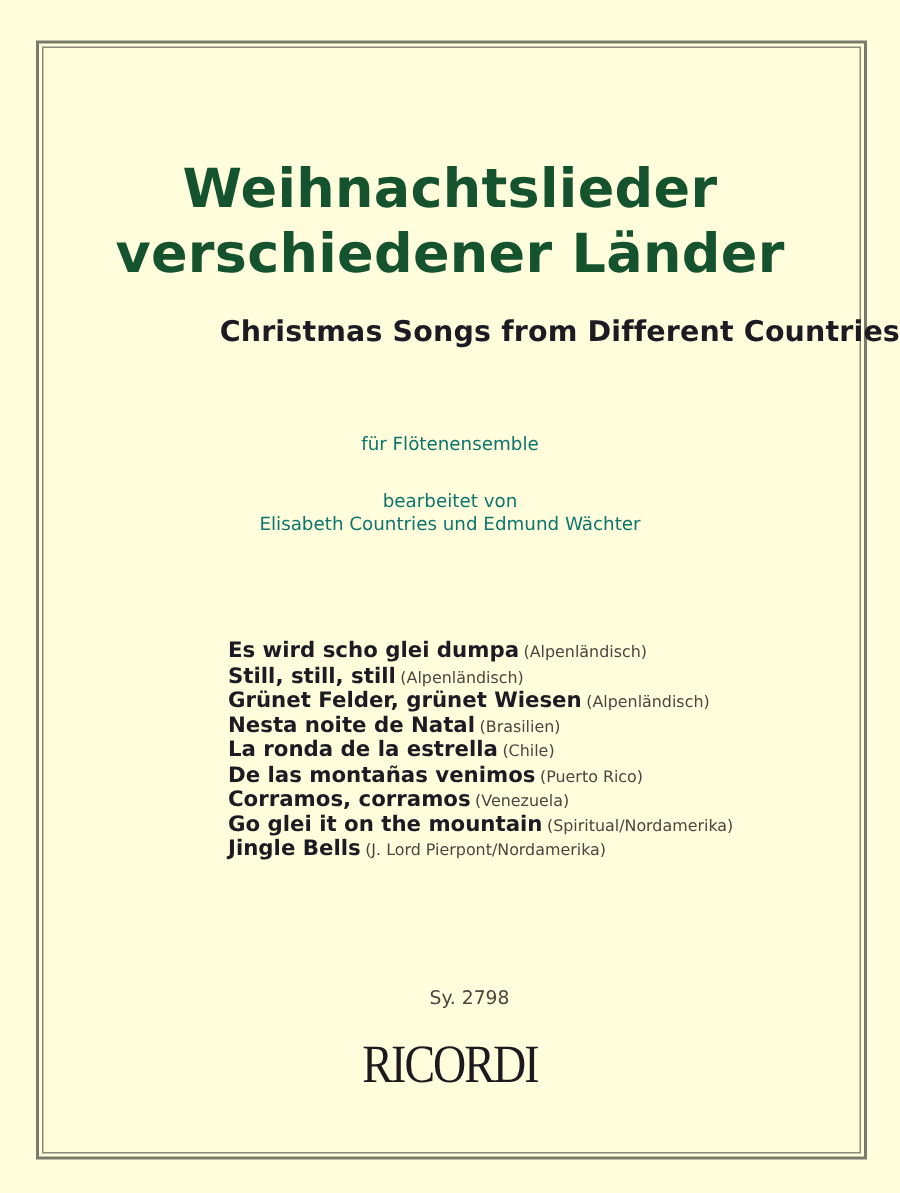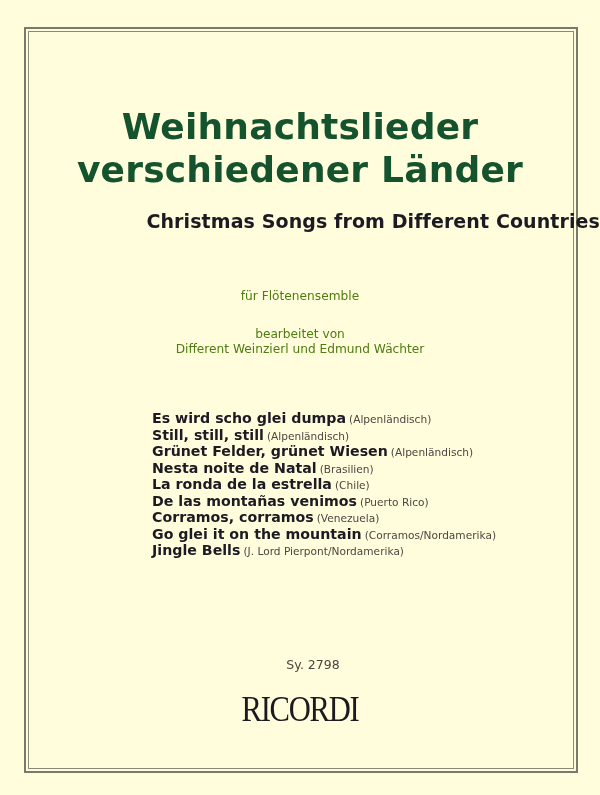--- a/index.html
+++ b/index.html
@@ -54,29 +54,29 @@
       font-size: 19px;
       color: #1c1a22;
       letter-spacing: 0.1px;
     }
     .small-block {
       position: absolute;
       left: 0;
       width: 600px;
       text-align: center;
       font-size: 12.2px;
-      color: #4d7c0f;
+      color: #0f766e;
       line-height: 15px;
     }
     .small-block.ensemble { top: 289px; }
     .small-block.arranger { top: 327px; }
     .songs {
       position: absolute;
       left: 152px;
-      top: 410px;
+      top: 425px;
       margin: 0;
       padding: 0;
       list-style: none;
     }
     .songs li {
       height: 16.5px;
       line-height: 16.5px;
       white-space: nowrap;
     }
     .song-title {
@@ -123,29 +123,29 @@
 <div class="title l2">verschiedener Länder</div>
 
 <div class="subtitle">Christmas Songs from Different Countries</div>
 
 <div class="small-block ensemble">
   <div>für Flötenensemble</div>
 </div>
 
 <div class="small-block arranger">
   <div>bearbeitet von</div>
-  <div>Different Weinzierl und Edmund Wächter</div>
+  <div>Elisabeth Countries und Edmund Wächter</div>
 </div>
 
 <ul class="songs">
   <li><span class="song-title">Es wird scho glei dumpa</span><span class="song-origin">(Alpenländisch)</span></li>
   <li><span class="song-title">Still, still, still</span><span class="song-origin">(Alpenländisch)</span></li>
   <li><span class="song-title">Grünet Felder, grünet Wiesen</span><span class="song-origin">(Alpenländisch)</span></li>
   <li><span class="song-title">Nesta noite de Natal</span><span class="song-origin">(Brasilien)</span></li>
   <li><span class="song-title">La ronda de la estrella</span><span class="song-origin">(Chile)</span></li>
   <li><span class="song-title">De las montañas venimos</span><span class="song-origin">(Puerto Rico)</span></li>
   <li><span class="song-title">Corramos, corramos</span><span class="song-origin">(Venezuela)</span></li>
-  <li><span class="song-title">Go glei it on the mountain</span><span class="song-origin">(Corramos/Nordamerika)</span></li>
+  <li><span class="song-title">Go glei it on the mountain</span><span class="song-origin">(Spiritual/Nordamerika)</span></li>
   <li><span class="song-title">Jingle Bells</span><span class="song-origin">(J. Lord Pierpont/Nordamerika)</span></li>
 </ul>
 
 <div class="catalog">Sy. 2798</div>
 <div class="publisher">RICORDI</div>
 
 </body></html>

